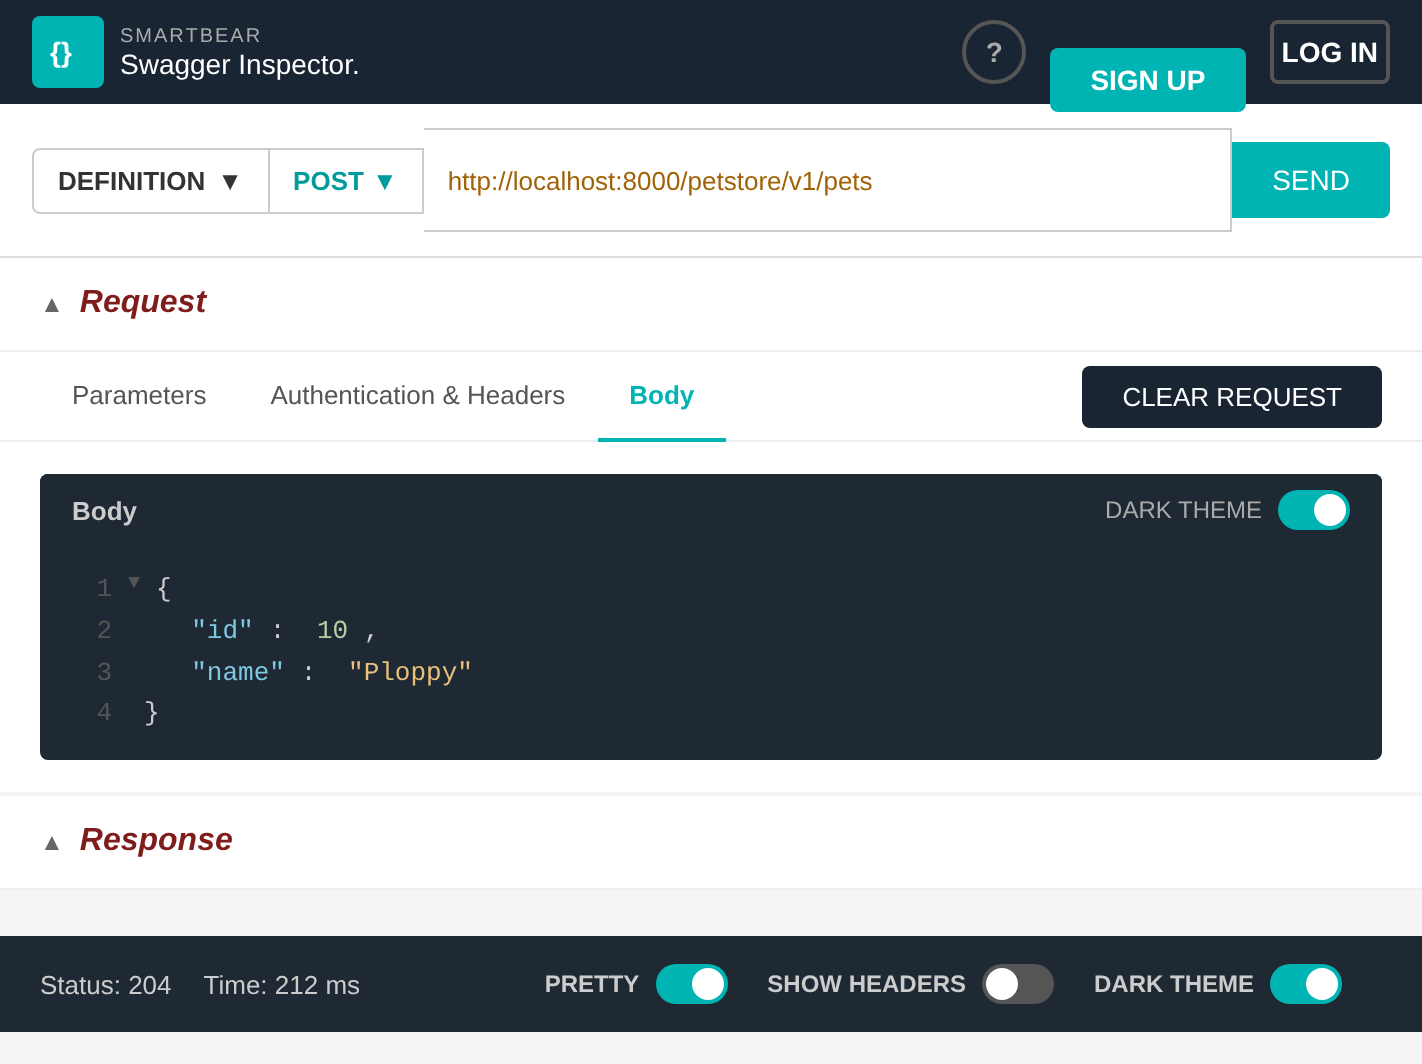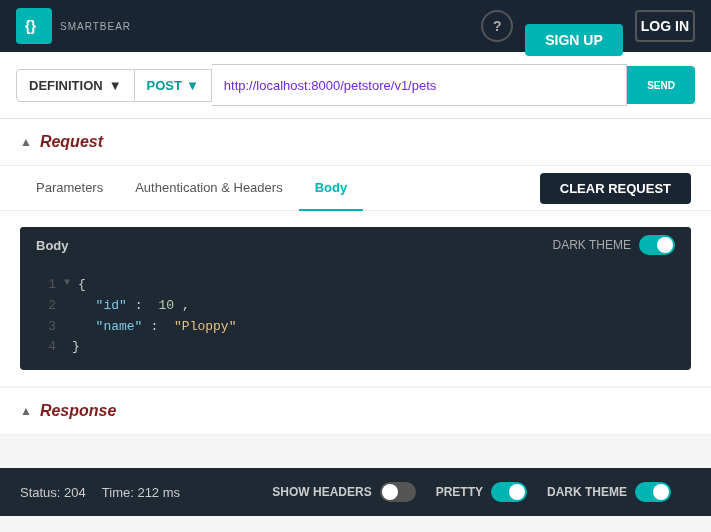--- a/index.html
+++ b/index.html
@@ -103,33 +103,33 @@
       font-size: 13px;
       font-weight: 700;
       color: #009b9b;
     }
     .url-input {
       flex: 1;
       border: 1px solid #ccc;
       border-left: none;
       padding: 8px 12px;
       font-size: 13px;
-      color: #6d28d9;
+      color: #a16207;
       outline: none;
-      height: 42px;
+      height: 52px;
     }
     .send-btn {
       background: #00b4b4;
       color: white;
       border: none;
       padding: 8px 20px;
       border-radius: 0 4px 4px 0;
       cursor: pointer;
-      font-size: 10px;
-      font-weight: 700;
+      font-size: 14px;
+      font-weight: 400;
       height: 38px;
     }
 
     
     .section {
       background: white;
       margin-bottom: 2px;
     }
     .section-header {
       display: flex;
@@ -173,21 +173,21 @@
     }
     .tab-spacer { flex: 1; }
     .clear-btn {
       background: #1a2533;
       color: white;
       border: none;
       padding: 8px 20px;
       border-radius: 4px;
       cursor: pointer;
       font-size: 13px;
-      font-weight: 700;
+      font-weight: 400;
       margin: 6px 0;
     }
 
     
     .body-editor-container {
       padding: 16px 20px;
       background: white;
     }
     .body-editor {
       background: #1e2933;
@@ -313,20 +313,21 @@
 
   <nav class="navbar">
     <div class="navbar-logo">
       <div class="logo-icon">
         <svg width="22" height="22" viewBox="0 0 22 22" fill="white">
           <text x="2" y="16" font-size="14" font-weight="bold">{}</text>
         </svg>
       </div>
       <div>
         <div style="color:#aaa; font-size:10px; text-transform:uppercase; letter-spacing:1px;">SmartBear</div>
+        <div style="color:white; font-size:14px;">Swagger Inspector.</div>
       </div>
     </div>
     <div class="navbar-spacer"></div>
     <div class="navbar-help">?</div>
     <button class="btn-signup">SIGN UP</button>
     <button class="btn-login">LOG IN</button>
   </nav>
 
   <div class="url-bar">
     <button class="definition-btn">
@@ -408,26 +409,26 @@
       <span class="chevron">▲</span>
       <span class="section-title">Response</span>
     </div>
   </div>
 
   <div class="status-bar">
     <span class="status-item">Status: 204</span>
     <span class="status-item">Time: 212 ms</span>
     <div class="status-spacer"></div>
     <div class="status-toggle-group">
+      <span class="status-toggle-label">PRETTY</span>
+      <div class="toggle"></div>
+    </div>
+    <div class="status-toggle-group">
       <span class="status-toggle-label">SHOW HEADERS</span>
       <div class="toggle toggle-off"></div>
-    </div>
-    <div class="status-toggle-group">
-      <span class="status-toggle-label">PRETTY</span>
-      <div class="toggle"></div>
     </div>
     <div class="status-toggle-group">
       <span class="status-toggle-label">DARK THEME</span>
       <div class="toggle"></div>
     </div>
   </div>
 
 </div>
 
 </body></html>

